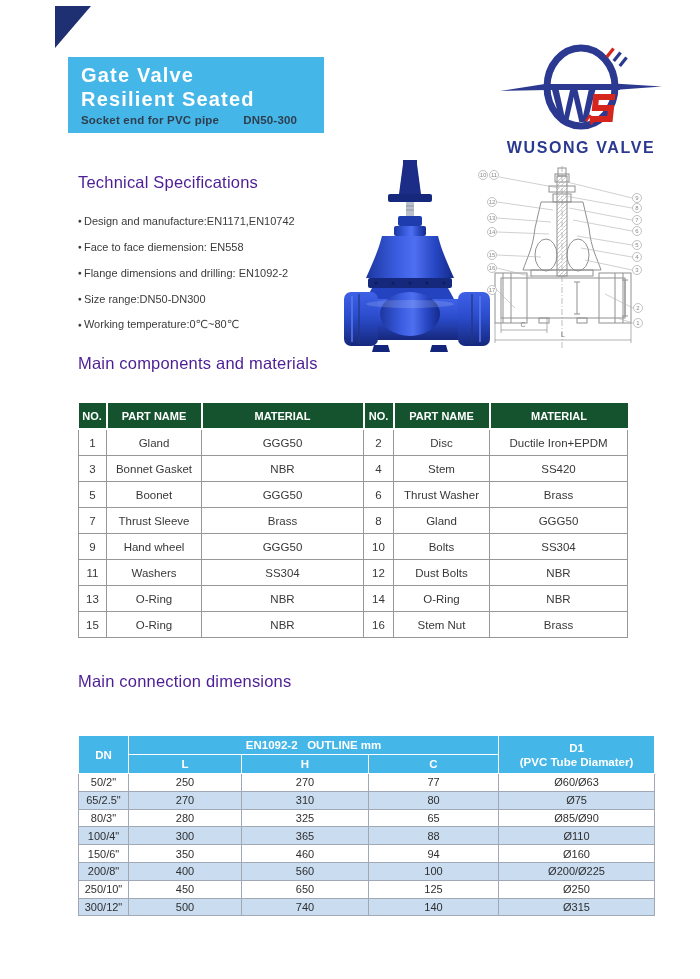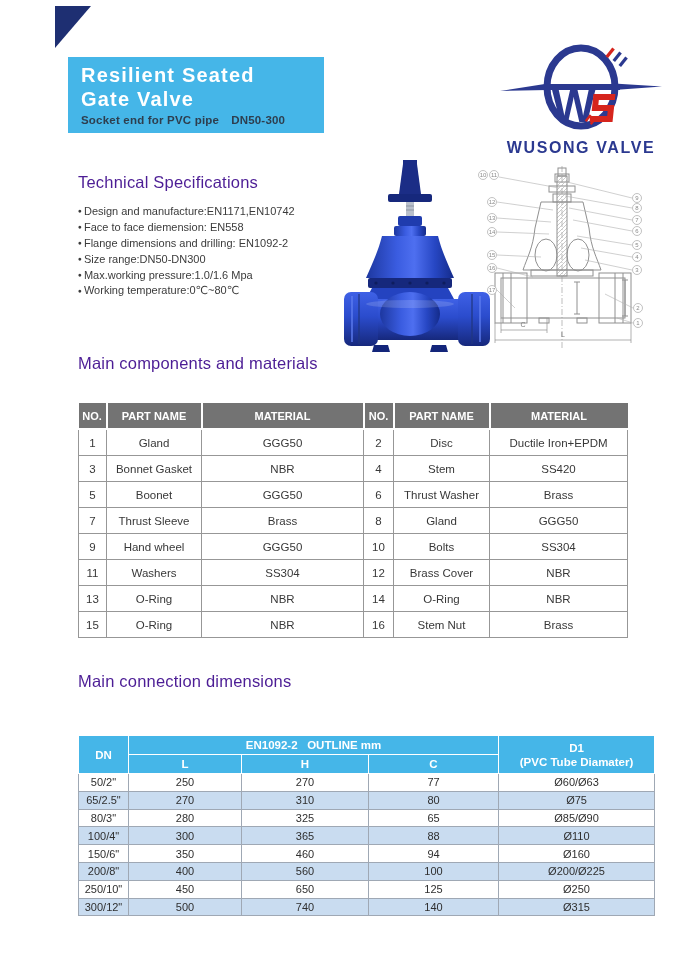--- a/index.html
+++ b/index.html
@@ -4,54 +4,54 @@
 <style>
   html,body{margin:0;padding:0;background:#fff;}
   .page{position:relative;width:700px;height:979px;background:#fff;overflow:hidden;
         font-family:"Liberation Sans","DejaVu Sans",sans-serif;}
   .corner-tri{position:absolute;left:55px;top:6px;width:36px;height:42px;background:#1e2f72;
         clip-path:polygon(0 0,100% 0,0 100%);}
   .header-box{position:absolute;left:68px;top:57px;width:256px;height:76px;background:#45b6e8;}
   .hb-title{padding:6px 0 0 13px;font-size:20px;font-weight:bold;letter-spacing:1.2px;
         line-height:24px;color:#fff;}
   .hb-sub{position:absolute;left:13px;bottom:7px;font-size:11.5px;font-weight:bold;
-        color:#2e3e4e;letter-spacing:.2px;display:flex;gap:12px;}
+        color:#2e3e4e;letter-spacing:.2px;display:flex;gap:24px;}
   .logo{position:absolute;left:492px;top:40px;width:178px;height:118px;text-align:center;}
   .brand{margin-top:1px;font-size:16px;font-weight:bold;letter-spacing:1.6px;color:#2b3990;}
   .sec-h{position:absolute;left:78px;color:#4c1d95;font-size:16.5px;letter-spacing:.2px;}
   .specs{position:absolute;left:78px;top:203px;font-size:11px;color:#3b3b3b;}
-  .spec-item{height:15.9px;display:flex;align-items:center;}
+  .spec-item{height:15.9px;display:flex;align-items:center;margin-top:10px;}
   .bullet{font-size:6.5px;margin-right:2px;}
   .photo{position:absolute;left:340px;top:158px;}
   .draw{position:absolute;left:477px;top:162px;}
   table{border-collapse:collapse;table-layout:fixed;}
   .t1{position:absolute;left:78px;top:403px;width:549px;}
-  .t1 th{background:#737373;color:#fff;font-size:11px;font-weight:bold;height:25px;
+  .t1 th{background:#14532d;color:#fff;font-size:11px;font-weight:bold;height:25px;
         border-right:2px solid #fff;border-bottom:2px solid #fff;padding:0;}
   .t1 th:last-child{border-right:0;}
   .t1 td{border:1px solid #979797;height:25px;text-align:center;font-size:11.5px;
         color:#383838;padding:0;}
   .t2{position:absolute;left:78px;top:735px;width:576px;font-size:11px;}
   .t2 th{background:#45b6e8;color:#fff;font-weight:bold;font-size:11.5px;height:18px;
         border:1px solid #fff;padding:0;}
   .t2 td{text-align:center;height:16.8px;border:1px solid #9fa8b4;color:#2f2f2f;padding:0;}
   .t2 tr.alt td{background:#c9dcf0;}
   .d1h{line-height:14px;padding-top:2px;}
 </style>
 </head>
 <body>
 
 <div class="page">
 
   <div class="corner-tri"></div>
 
   <div class="header-box">
     <div class="hb-title">
+      <div>Gate Valve</div>
       <div>Resilient Seated</div>
-      <div>Gate Valve</div>
     </div>
     <div class="hb-sub">
       <span>Socket end for PVC pipe</span>
       <span>DN50-300</span>
     </div>
   </div>
 
   <div class="logo">
     <svg width="178" height="94" viewBox="0 0 178 94">
       <ellipse cx="89" cy="47" rx="34" ry="39" fill="none" stroke="#2b3990" stroke-width="7"></ellipse>
@@ -86,24 +86,20 @@
         <span class="bullet">●</span>
         <span>Face to face diemension: EN558</span>
       </div>
     <div class="spec-item">
         <span class="bullet">●</span>
         <span>Flange dimensions and drilling: EN1092-2</span>
       </div>
     <div class="spec-item">
         <span class="bullet">●</span>
         <span>Size range:DN50-DN300</span>
-      </div>
-    <div class="spec-item">
-        <span class="bullet">●</span>
-        <span>Max.working pressure:1.0/1.6 Mpa</span>
       </div>
     <div class="spec-item">
         <span class="bullet">●</span>
         <span>Working temperature:0℃~80℃</span>
       </div>
   </div>
 
   <svg class="photo" width="152" height="196" viewBox="0 0 152 196">
     <defs>
       <linearGradient id="gv" x1="0" y1="0" x2="0" y2="1">
@@ -347,21 +343,21 @@
           <td>GGG50</td>
           <td>10</td>
           <td>Bolts</td>
           <td>SS304</td>
         </tr>
       <tr>
           <td>11</td>
           <td>Washers</td>
           <td>SS304</td>
           <td>12</td>
-          <td>Brass Cover</td>
+          <td>Dust Bolts</td>
           <td>NBR</td>
         </tr>
       <tr>
           <td>13</td>
           <td>O-Ring</td>
           <td>NBR</td>
           <td>14</td>
           <td>O-Ring</td>
           <td>NBR</td>
         </tr>

